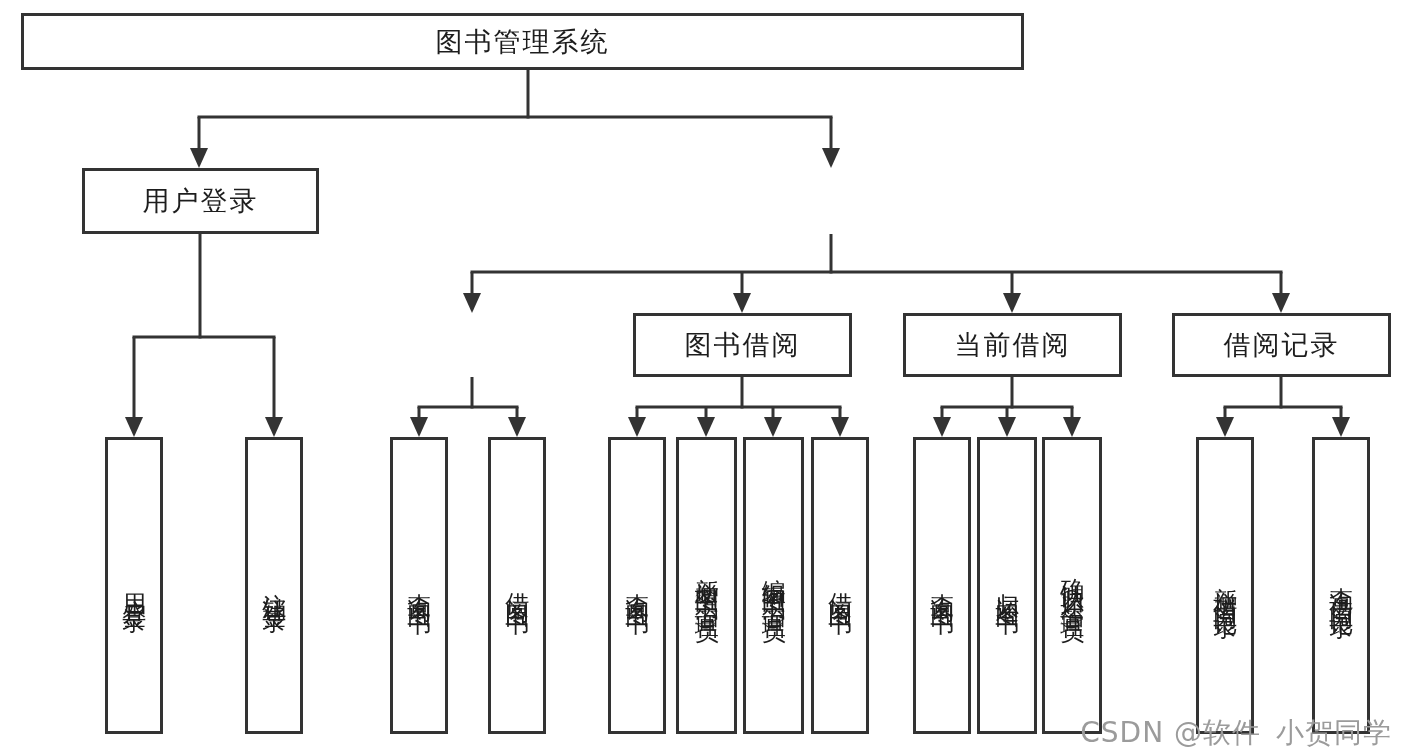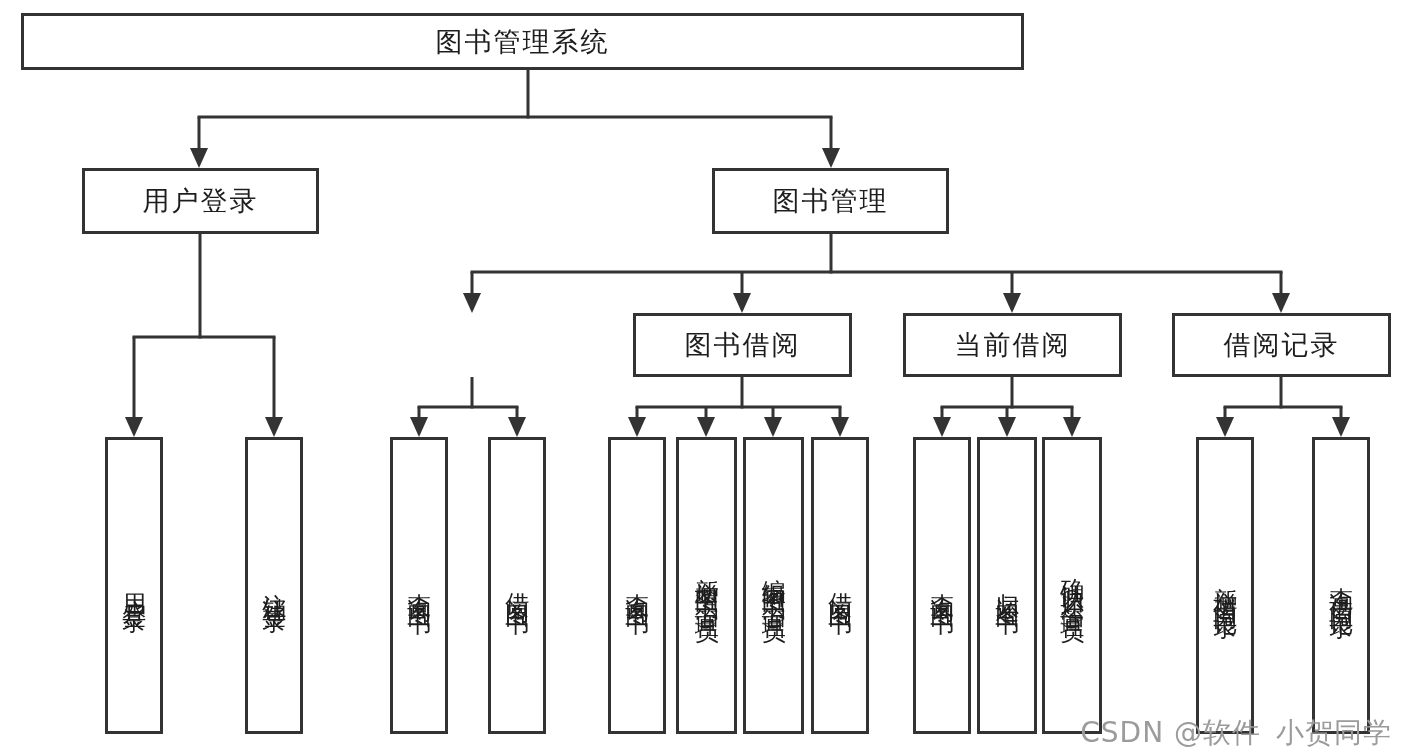--- a/index.html
+++ b/index.html
@@ -111,23 +111,20 @@
     <polygon points="1332,417 1350,417 1341,437"></polygon>
   </svg>
 
   <div class="node root h-node">
     <span>图书管理系统</span>
   </div>
 
   <div class="node lvl2 h-node" style="left:82px;">
     <span>用户登录</span>
   </div>
-  <div class="node lvl2 h-node" style="left:712px;">
-    <span>图书管理</span>
-  </div>
 
   <div class="node lvl3 h-node" style="left:903px;">
     <span>当前借阅</span>
   </div>
   <div class="node lvl3 h-node" style="left:633px;">
     <span>图书借阅</span>
   </div>
   <div class="node lvl3 h-node" style="left:1172px;">
     <span>借阅记录</span>
   </div>

